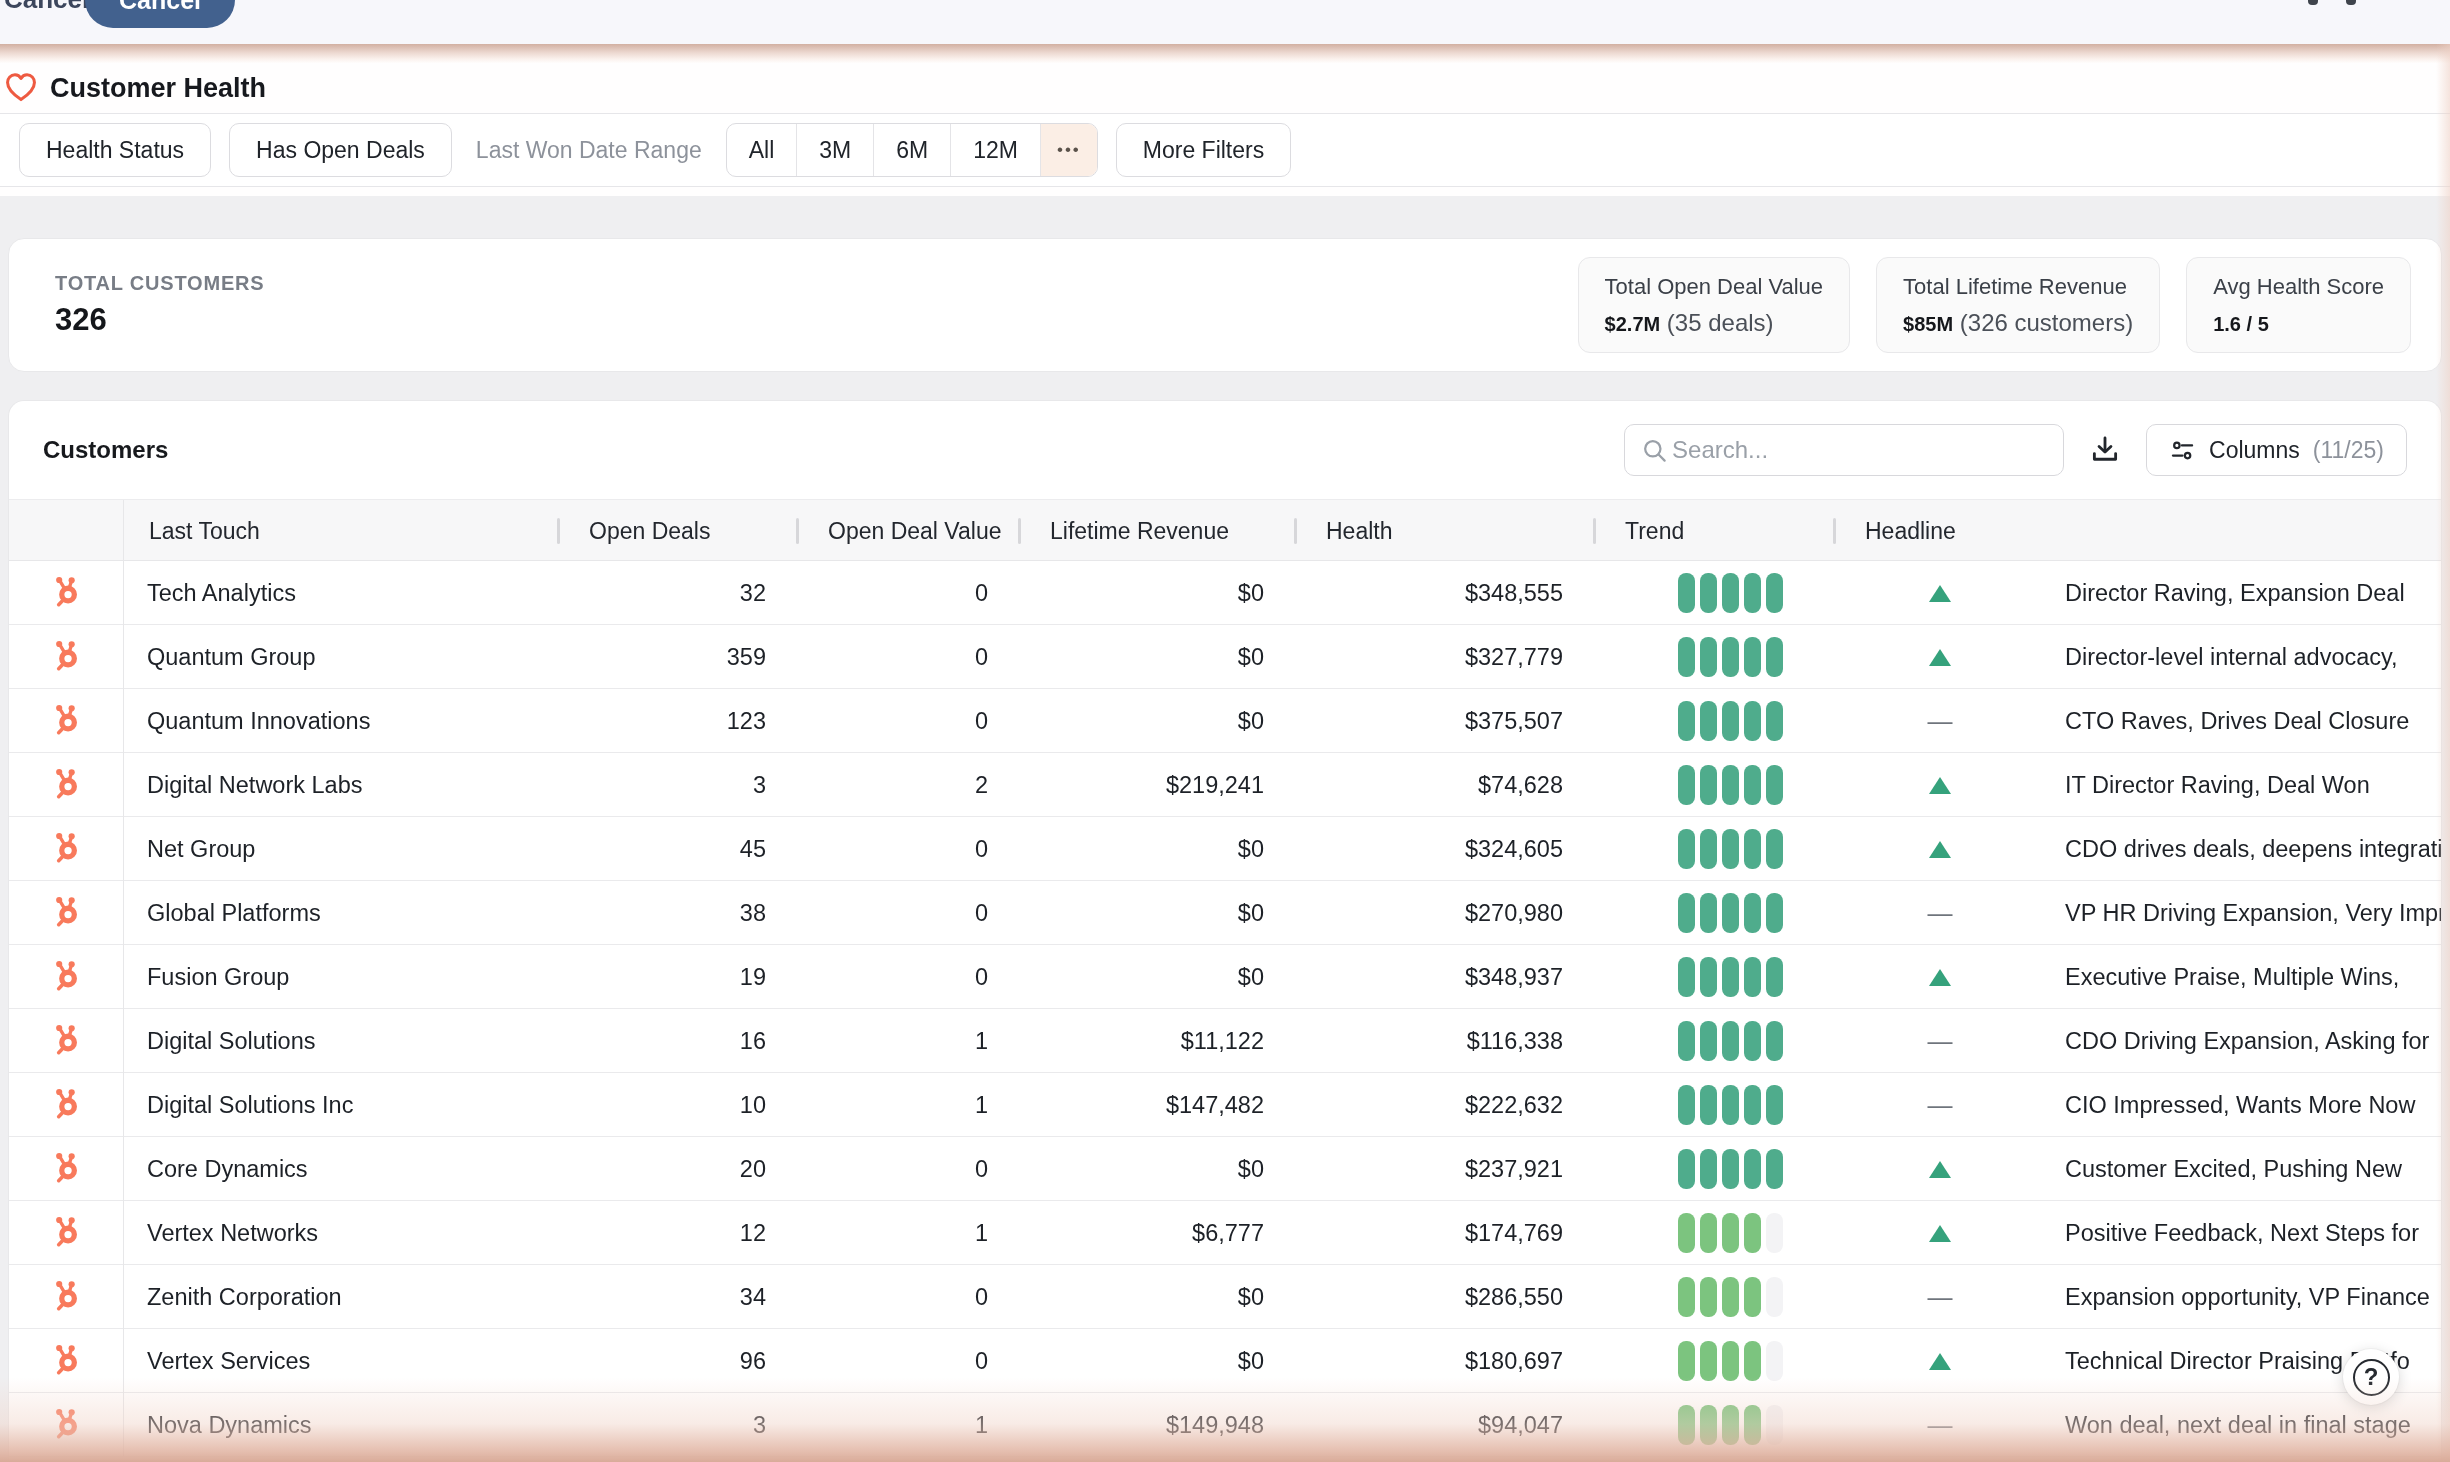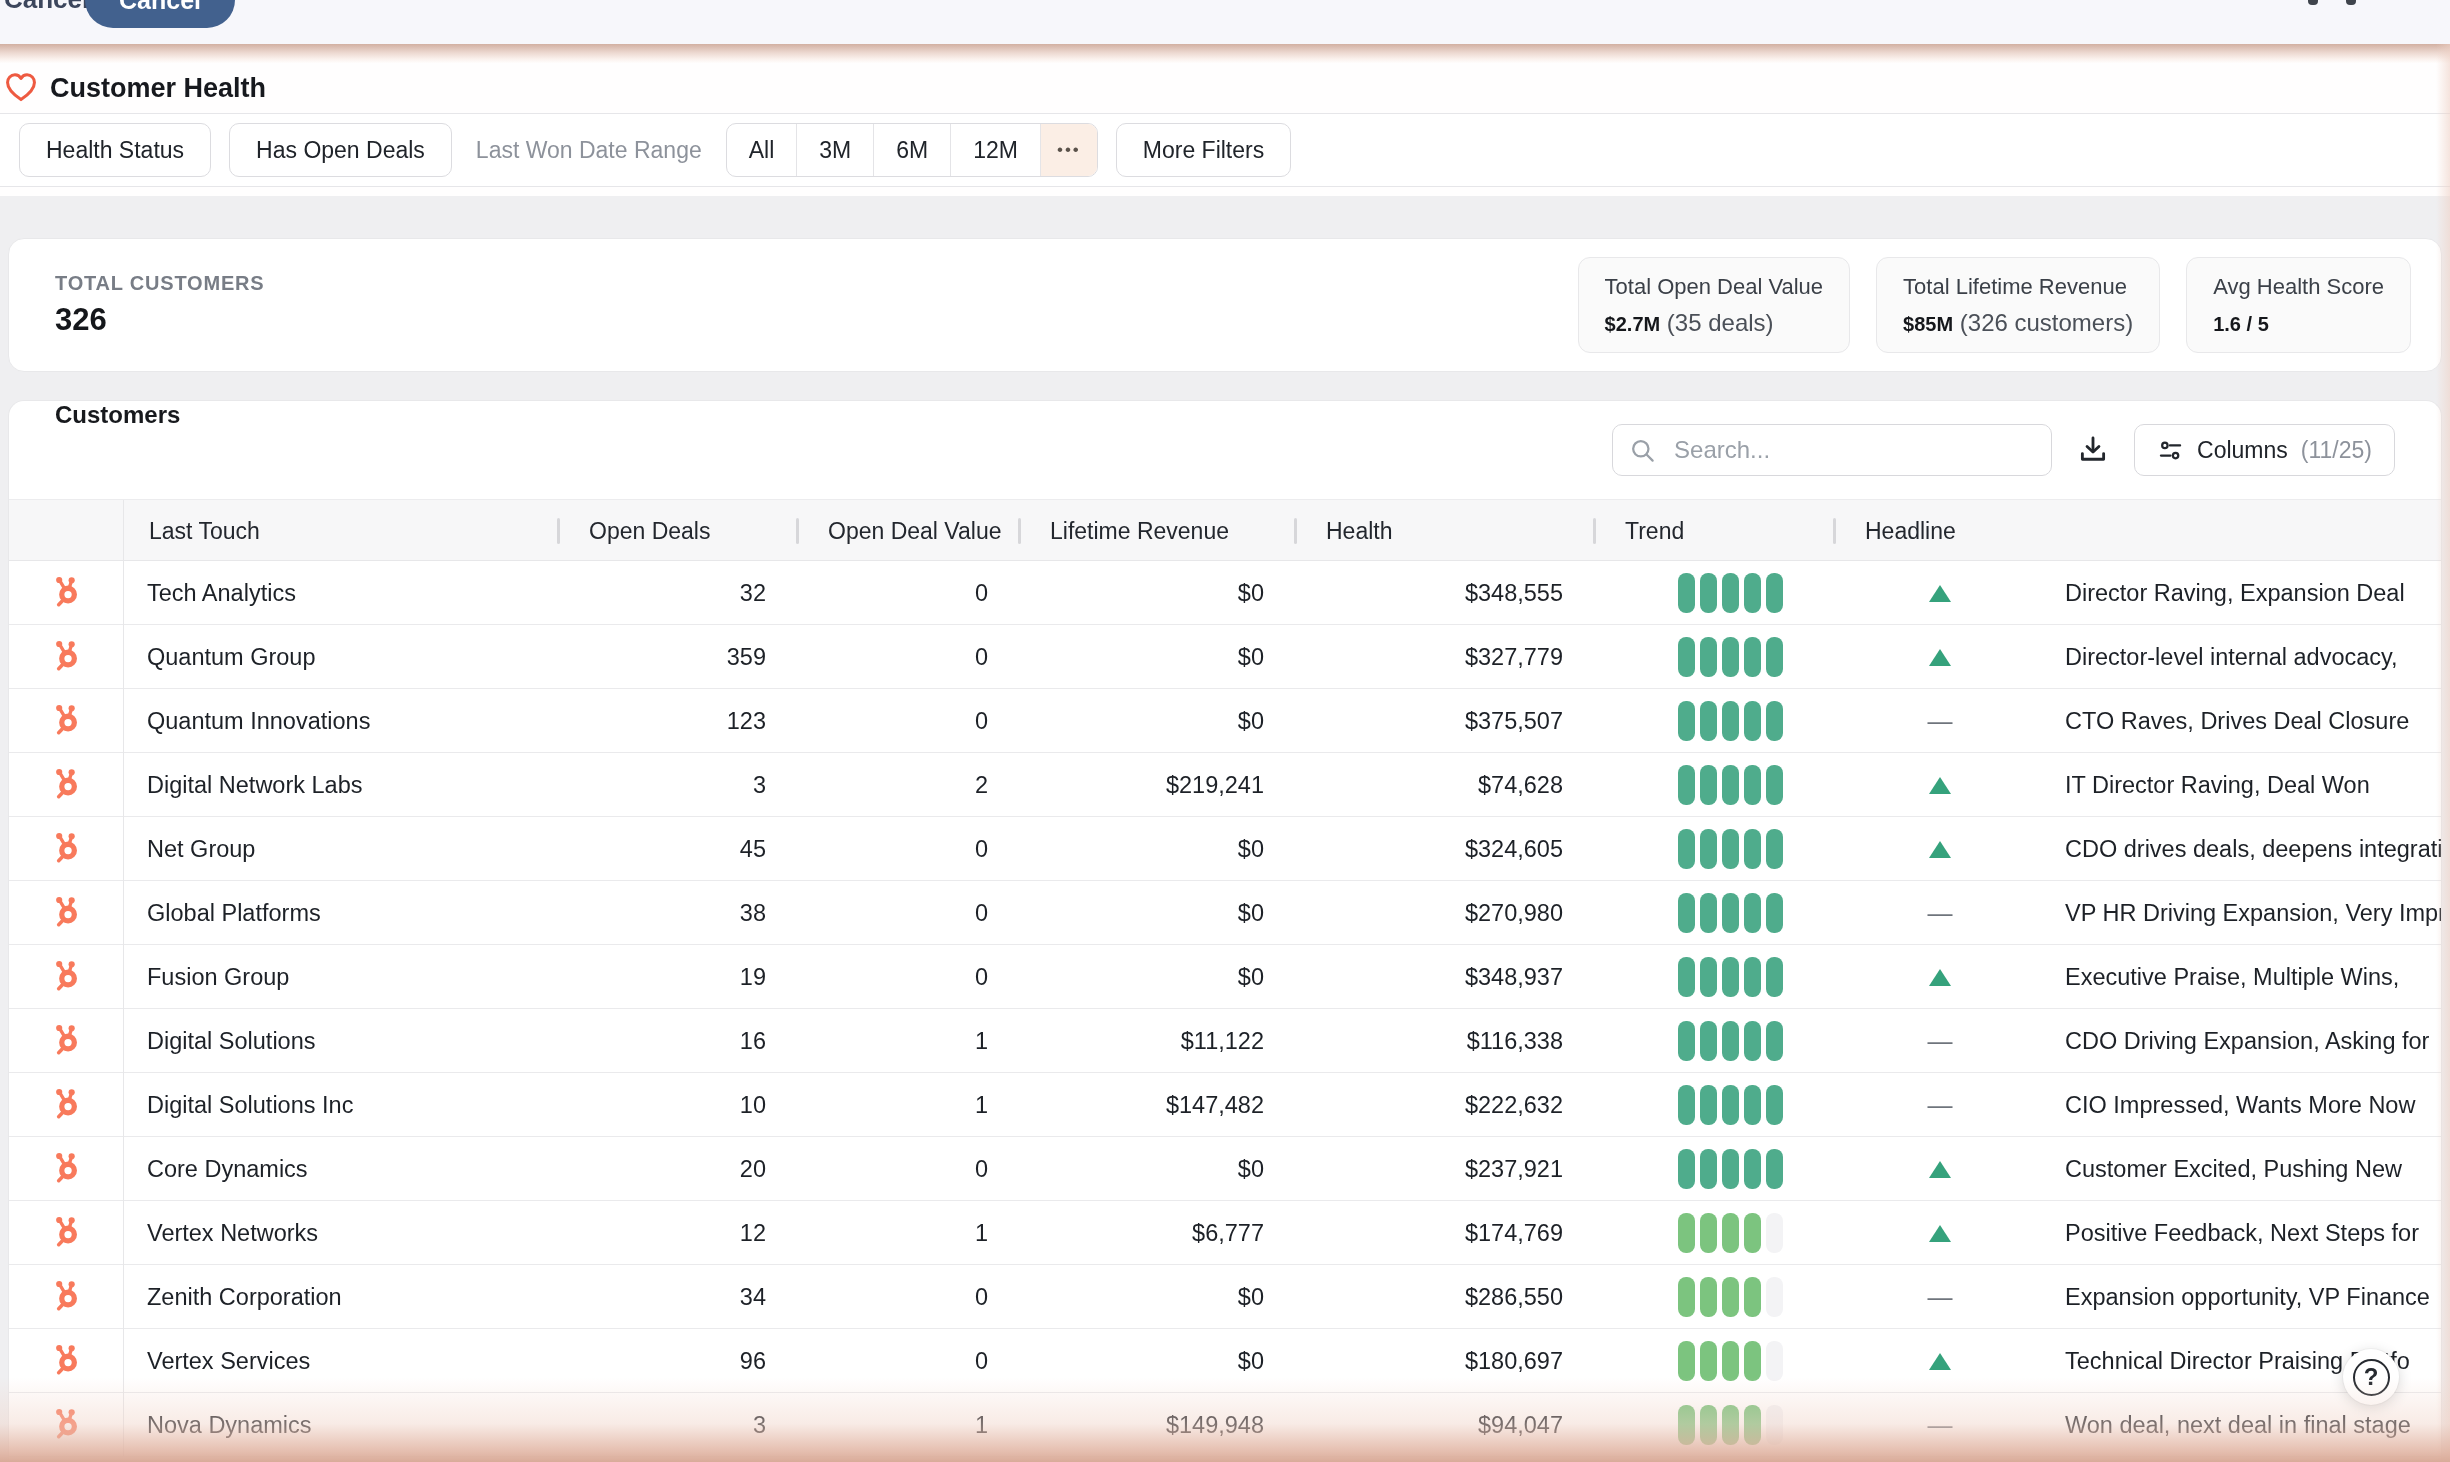--- a/index.html
+++ b/index.html
@@ -51,25 +51,25 @@
   .stat-boxes { margin-left:auto; margin-right:30px; display:flex; gap:26px; }
   .stat-box { height:96px; padding:0 26px; background:#fafafa; border:1px solid #e8e8ea; border-radius:12px;
     display:flex; flex-direction:column; justify-content:center; gap:9px; }
   .stat-box-title { font-size:22px; font-weight:500; color:#3b4048; }
   .stat-box-value strong { font-size:20px; font-weight:700; color:#15171b; }
   .stat-box-value span { font-size:24px; font-weight:400; color:#4b5058; }
 
   
   .customers-card { position:absolute; left:8px; top:400px; width:2434px; height:1062px;
     background:#fff; border:1px solid #e8e8ea; border-bottom:none; border-radius:16px 16px 0 0; overflow:hidden; }
-  .card-head { height:98px; display:flex; padding:0 46px; }
+  .card-head { height:98px; display:flex; align-items:center; padding:0 34px; }
   .card-title { font-size:24px; font-weight:700; color:#17191d; }
   .head-controls { margin-left:auto; display:flex; align-items:center; gap:24px; }
   .search-box { width:440px; height:52px; border:1px solid #d8d8dc; border-radius:10px;
-    display:flex; align-items:center; padding:0 16px; gap:18px; background:#fff; }
+    display:flex; align-items:center; padding:0 16px; gap:4px; background:#fff; }
   .search-box input { border:none; outline:none; flex:1; font-size:24px; color:#30343a; font-family:inherit; background:transparent; }
   .search-box input::placeholder { color:#9aa0a8; }
   .icon-btn { background:none; border:none; cursor:pointer; display:flex; align-items:center; }
   .columns-btn { height:52px; border:1px solid #d8d8dc; border-radius:10px; background:#fff;
     display:flex; align-items:center; gap:13px; padding:0 22px; font-size:23px; font-weight:500; color:#20242a;
     cursor:pointer; font-family:inherit; }
   .columns-count { color:#8d929b; font-weight:400; }
 
   
   .trow { display:grid; grid-template-columns:115px 440px 239px 222px 276px 299px 240px 200px minmax(0,1fr); align-items:center; }

